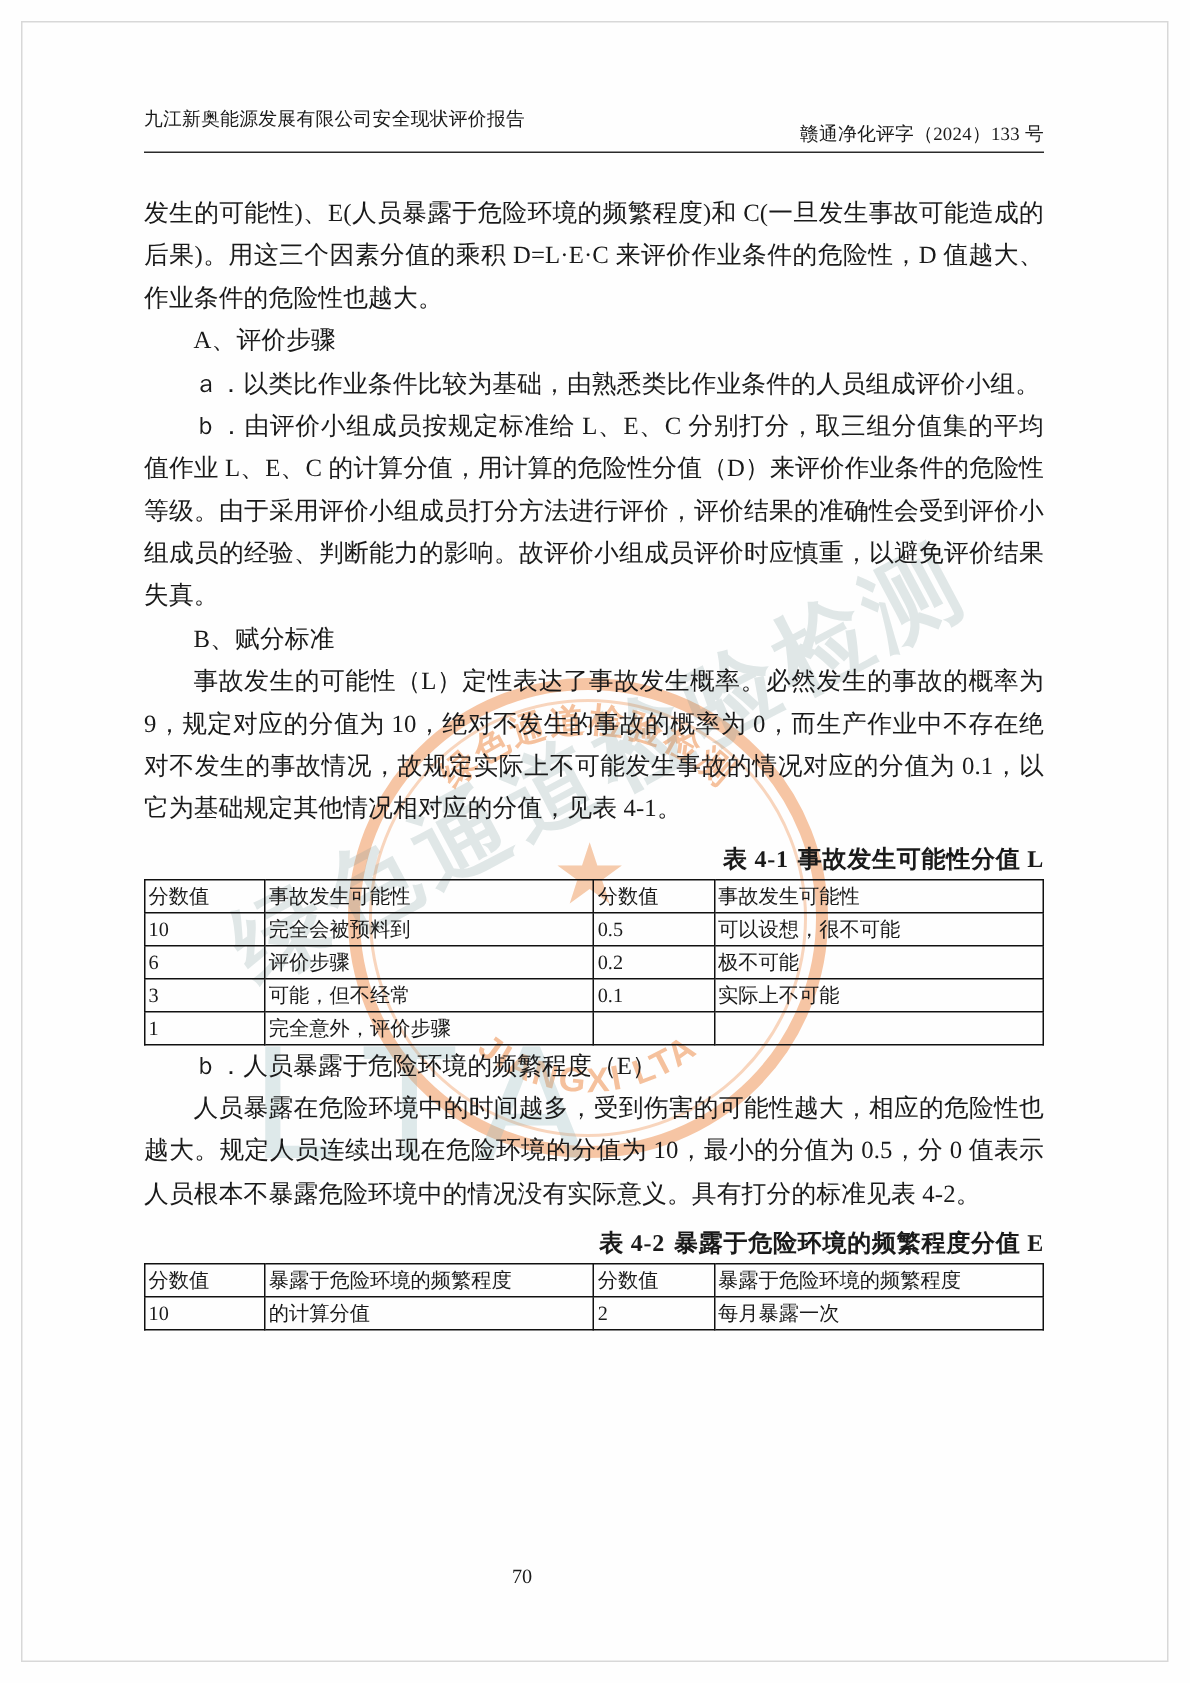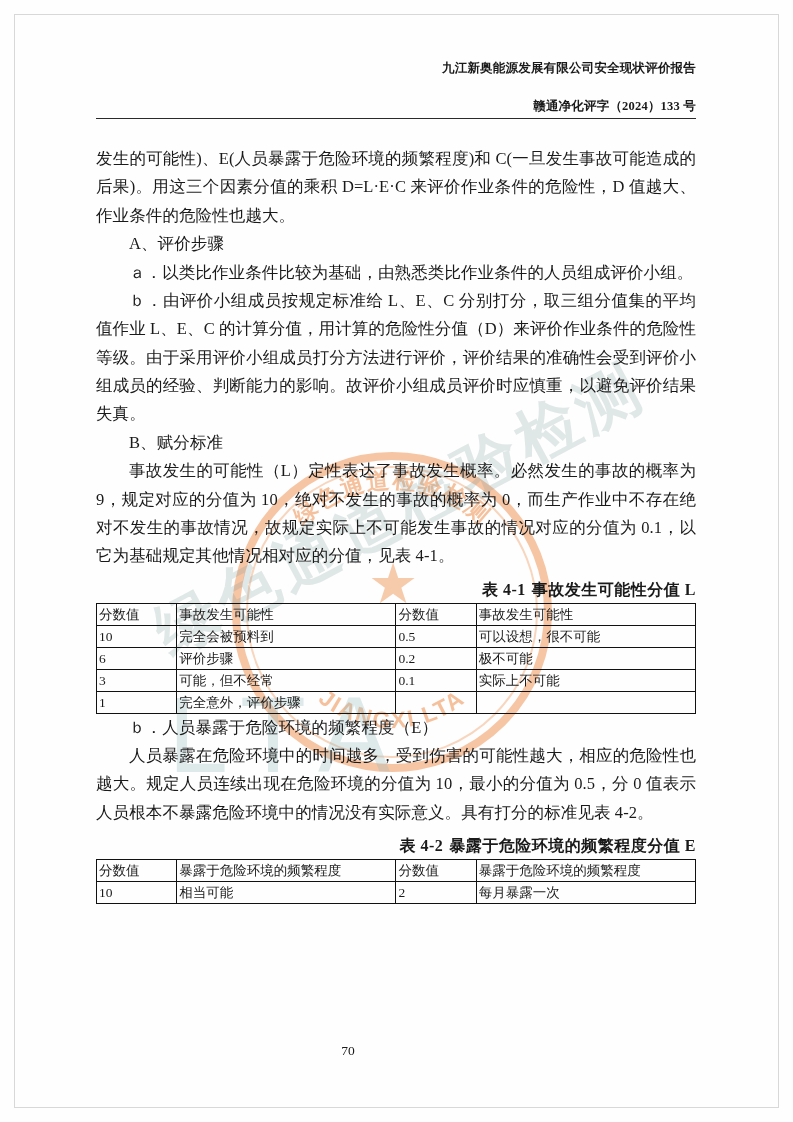--- a/index.html
+++ b/index.html
@@ -33,27 +33,26 @@
   .content {
     position: absolute;
     left: 96px;
     top: 60px;
     width: 600px;
   }
   
   .header {
     display: flex;
     justify-content: space-between;
-    align-items: flex-end;
+    align-items: center;
     font-size: 12.5px;
-    font-weight: bold;
+    font-weight: normal;
     padding-bottom: 3px;
     border-bottom: 1.2px solid #2a2a2a;
     letter-spacing: 0.2px;
-    flex-direction: column;
   }
   .header .left { white-space: nowrap; }
   .header .right { white-space: nowrap; margin-top: 21px; }
 
   
   .para {
     font-size: 16.5px;
     line-height: 1.72;
     text-align: justify;
     margin: 0;
@@ -269,21 +268,21 @@
     <table class="doc">
       <tbody>
           <tr>
         <td class="c1">分数值</td>
         <td class="c2">暴露于危险环境的频繁程度</td>
         <td class="c3">分数值</td>
         <td class="c4">暴露于危险环境的频繁程度</td>
       </tr>
       <tr>
         <td class="c1">10</td>
-        <td class="c2">相当可能</td>
+        <td class="c2">的计算分值</td>
         <td class="c3">2</td>
         <td class="c4">每月暴露一次</td>
       </tr>
     </tbody>
       </table>
 
   </div>
 
   <div class="pageno">70</div>
 </div>

